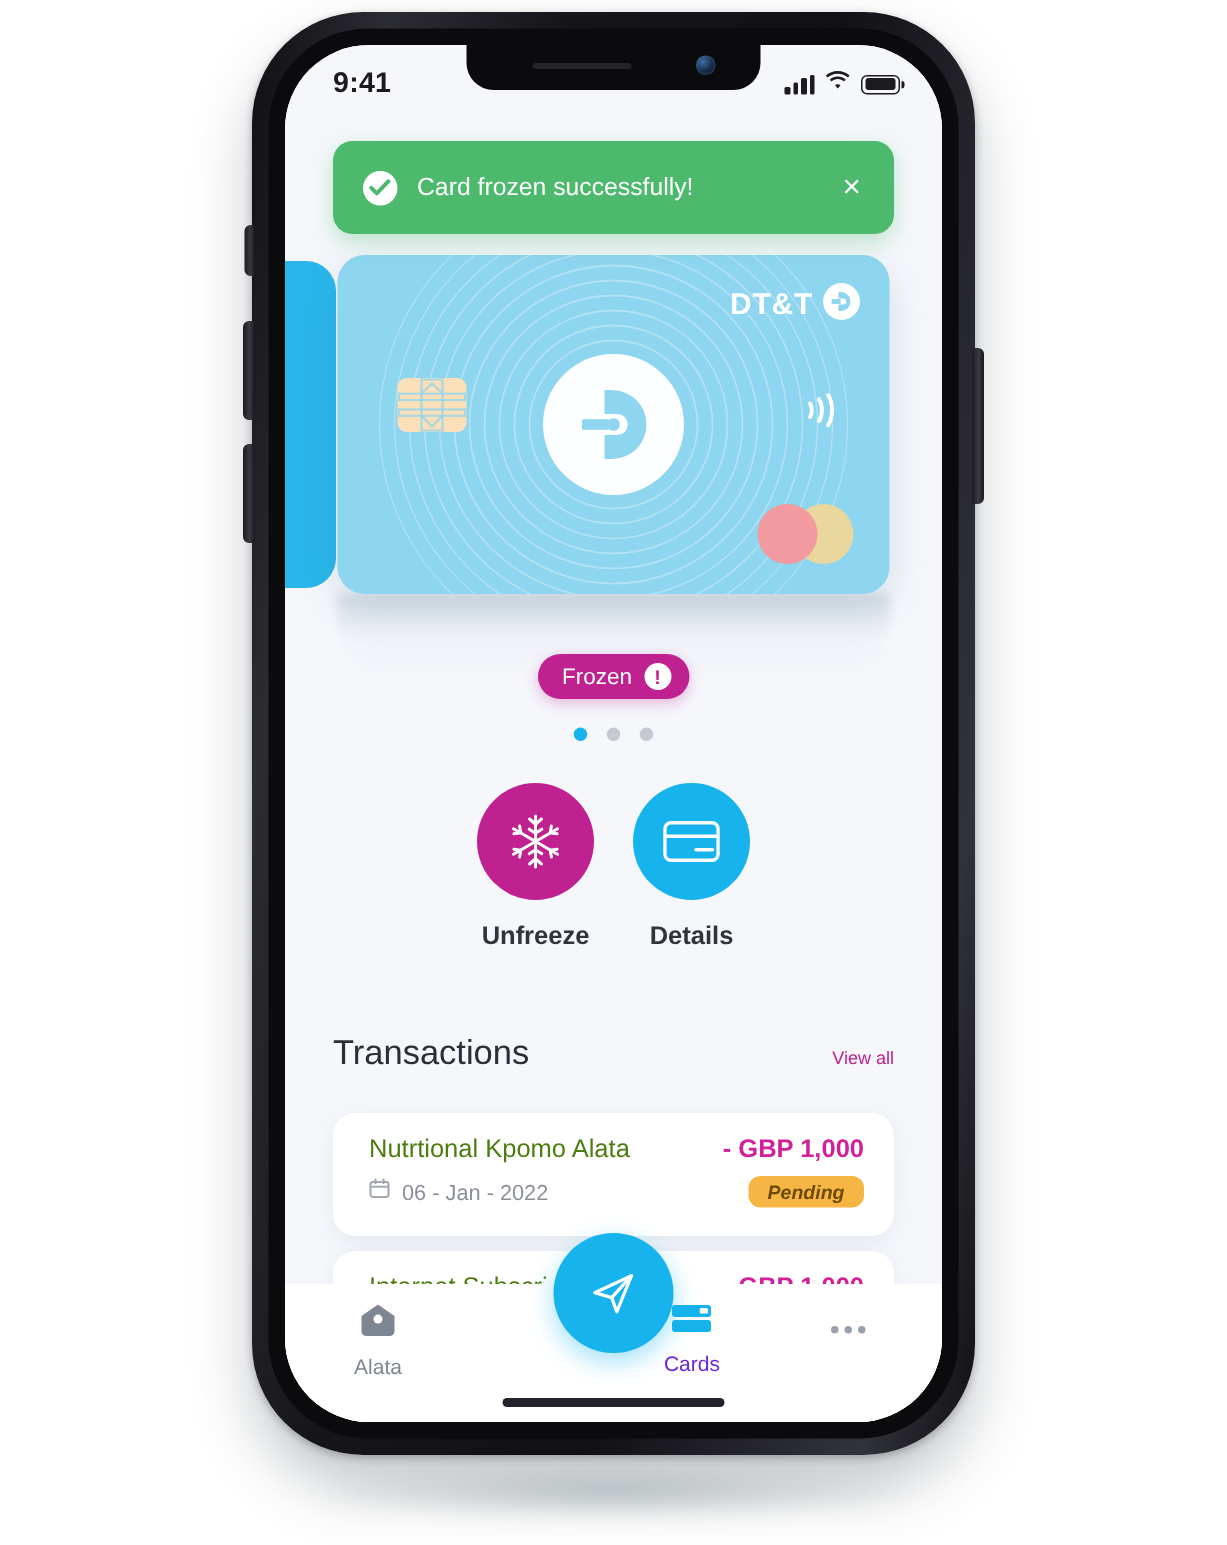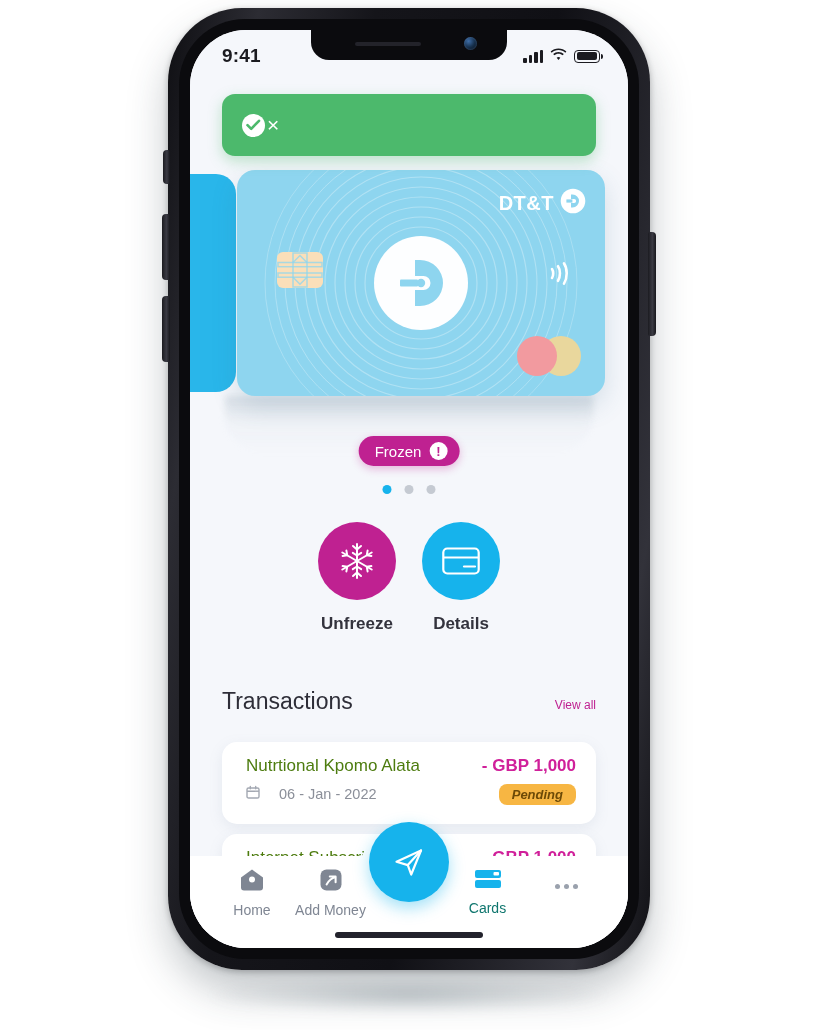--- a/index.html
+++ b/index.html
@@ -107,21 +107,21 @@
   }
   #toast-check {
     width: 23px; height: 23px; border-radius: 50%; background: #ffffff;
     display: flex; align-items: center; justify-content: center; flex: 0 0 auto;
   }
   #toast-check svg { display:block; }
   #toast-text { margin-left: 13px; color: #fff; font-size: 16.5px; flex: 1 1 auto; }
   #toast-close { color:#fff; font-size: 21px; line-height:1; cursor:pointer; font-weight:400; padding: 2px 2px 4px;}
 
   
-  #carousel { position: absolute; left: 12px; top: 140px; width: 359px; height: 230px; }
+  #carousel { position: absolute; left: 0; top: 140px; width: 359px; height: 230px; }
   .peek-card {
     position: absolute; top: 4px; width: 70px; height: 218px;
     background: #29b6ea; border-radius: 20px;
   }
   #peek-left  { left: -36px; }
   #peek-right { right: -36px; }
 
   #main-card {
     position: absolute; left: 35px; top: 0; width: 368px; height: 226px;
     border-radius: 18px;
@@ -203,21 +203,21 @@
     position: absolute; left: 32px; width: 374px; height: 82px;
     background: #ffffff; border-radius: 15px;
     box-shadow: 0 4px 14px rgba(120,140,165,.13);
     padding: 14px 20px 0 24px;
     display: flex; justify-content: space-between;
   }
   #tx-1 { top: 712px; }
   #tx-2 { top: 804px; }
   .tx-left { display: flex; flex-direction: column; }
   .tx-name { font-size: 17px; color: #4d7c0f; }
-  .tx-date-row { display: flex; align-items: center; gap: 19px; margin-top: 9px; }
+  .tx-date-row { display: flex; align-items: flex-end; gap: 8px; margin-top: 9px; }
   .tx-date { font-size: 14.5px; color: #8b8f99; }
   .tx-right { display: flex; flex-direction: column; align-items: flex-end; }
   .tx-amount { font-size: 17px; font-weight: 700; color: #d0209a; }
   .tx-status {
     margin-top: 8px; background: #f7b643; color: #6d4a07;
     font-size: 13px; font-style: italic; font-weight: 700;
     padding: 3px 13px; border-radius: 8px;
   }
 
   
@@ -229,21 +229,21 @@
     position: absolute; left: 50%; transform: translateX(-50%); top: -26px;
     width: 112px; height: 56px; background: #ffffff;
     border-top-left-radius: 56px; border-top-right-radius: 56px;
   }
   #nav-items {
     position: absolute; inset: 0; display: flex; align-items: flex-start;
     padding: 12px 26px 0 26px; justify-content: space-between;
   }
   .nav-item { width: 72px; display: flex; flex-direction: column; align-items: center; }
   .nav-label { margin-top: 6px; font-size: 14px; color: #7f8693; }
-  .nav-item.active .nav-label { color: #0f766e; text-align: center; }
+  .nav-item.active .nav-label { color: #6d28d9; text-align: center; }
   .nav-spacer { width: 72px; }
   #nav-more { width: 72px; display:flex; align-items:center; justify-content:center; padding-top: 16px; gap:4px; }
   #nav-more i { width:5px; height:5px; border-radius:50%; background:#9aa1ad; display:block; }
 
   #fab {
     position: absolute; left: 50%; transform: translateX(-50%); bottom: 46px;
     width: 80px; height: 80px; border-radius: 50%;
     background: #16b3ec;
     display: flex; align-items: center; justify-content: center;
     box-shadow: 0 6px 16px rgba(22,179,236,.40);
@@ -295,20 +295,21 @@
             </span>
         </div>
       </div>
 
       <div id="toast">
         <span id="toast-check">
           <svg width="15" height="12" viewBox="0 0 15 12">
             <path d="M1.5 6.2 5.2 9.9 13 1.8" stroke="#4cb96c" stroke-width="2.6" fill="none" stroke-linecap="round" stroke-linejoin="round"></path>
           </svg>
         </span>
+        <span id="toast-text">Card frozen successfully!</span>
         <span id="toast-close">×</span>
       </div>
 
       <div id="carousel">
         <div class="peek-card" id="peek-left"></div>
         <div class="peek-card" id="peek-right"></div>
 
         <div id="main-card">
           <svg id="card-rings" width="340" height="340" viewBox="0 0 340 340">
             <g fill="none" stroke="#ffffff" stroke-opacity="0.30">
@@ -471,33 +472,23 @@
         <div id="nav-notch"></div>
         <div id="nav-items">
 
           <div class="nav-item">
             <span>
               <svg width="26" height="24" viewBox="0 0 26 24">
                 <path d="M13 1.6 24 9.4v10.2a3 3 0 0 1-3 3H5a3 3 0 0 1-3-3V9.4z" fill="#7f8693"></path>
                 <circle cx="13" cy="11.4" r="3" fill="#ffffff"></circle>
               </svg>
             </span>
-            <span class="nav-label">Home</span>
-          </div>
-
-          <div class="nav-item">
-            <span>
-              <svg width="26" height="24" viewBox="0 0 26 24">
-                <rect x="2.5" y="1.5" width="21" height="21" rx="6" fill="#7f8693"></rect>
-                <path d="M8.6 16.4c2.6-4.4 5.4-6.6 8.6-7.2" stroke="#ffffff" stroke-width="2" fill="none" stroke-linecap="round"></path>
-                <path d="M11.8 8.5h5.8v5.8" stroke="#ffffff" stroke-width="2" fill="none" stroke-linecap="round" stroke-linejoin="round"></path>
-              </svg>
-            </span>
-            <span class="nav-label">Add Money</span>
-          </div>
+            <span class="nav-label">Alata</span>
+          </div>
+
 
           <div class="nav-spacer"></div>
 
           <div class="nav-item active">
             <span>
               <svg width="28" height="22" viewBox="0 0 28 22">
                 <rect x="1" y="2" width="26" height="8" rx="2" fill="#16b3ec"></rect>
                 <rect x="1" y="12" width="26" height="8" rx="2" fill="#16b3ec"></rect>
                 <rect x="19.5" y="4" width="5.5" height="3.6" rx="1" fill="#ffffff"></rect>
               </svg>

